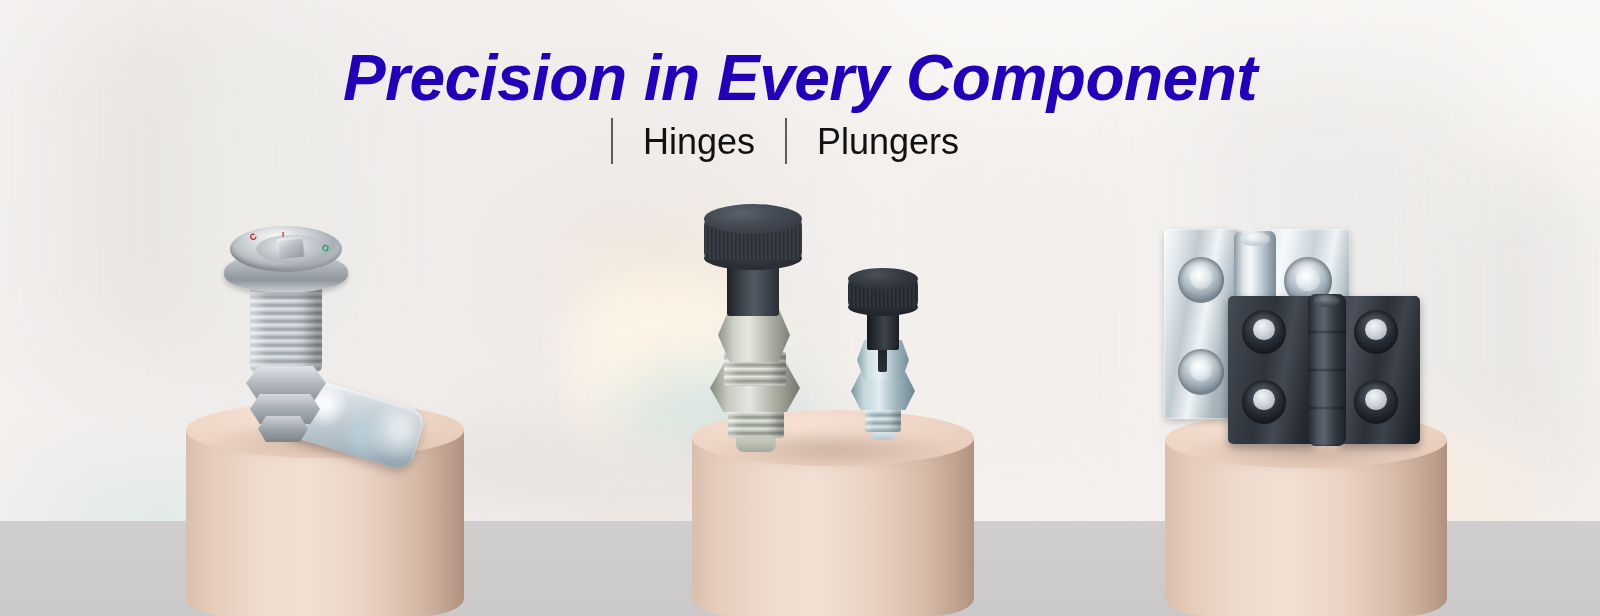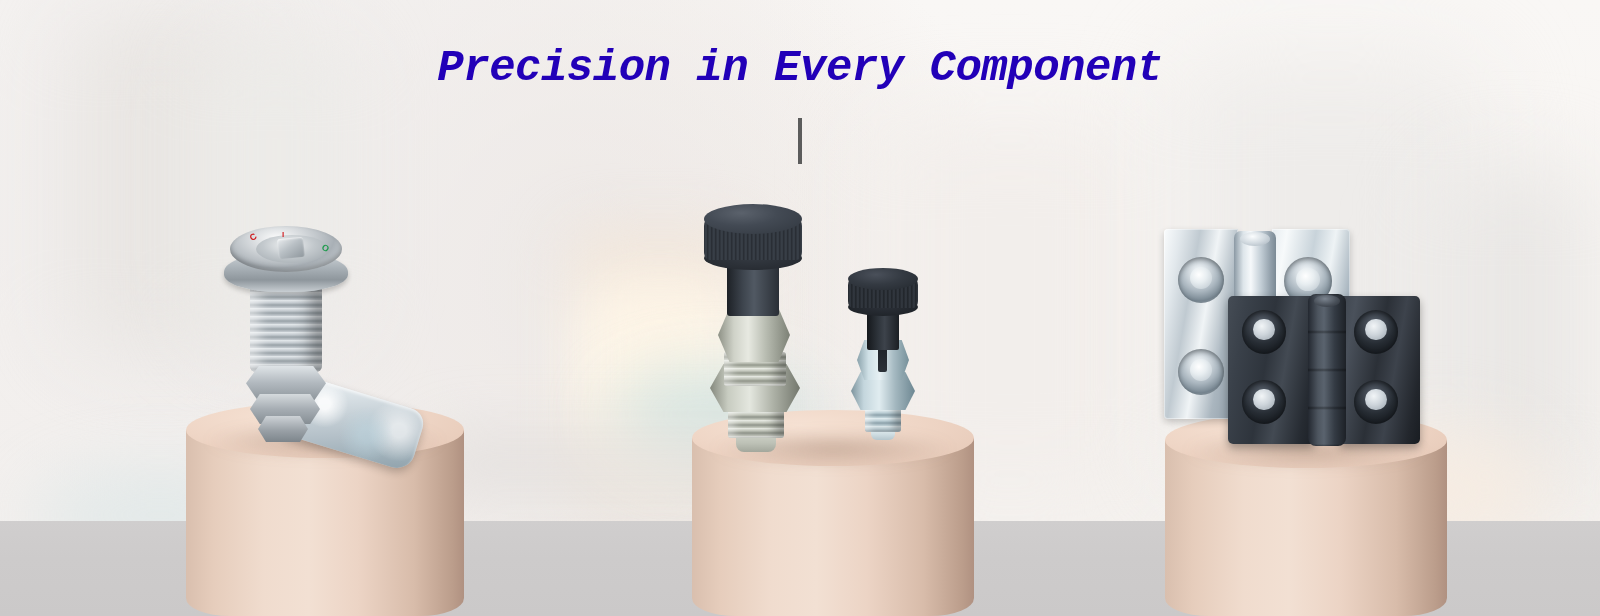--- a/index.html
+++ b/index.html
@@ -51,23 +51,23 @@
   
   .floor{
     position:absolute; left:0; right:0; top:521px; height:95px;
     background:linear-gradient(180deg,#d0cece 0%, #cdcbcb 40%, #cbc9c9 100%);
   }
 
   
   .headline{
     position:absolute; left:0; right:0; top:46px;
     text-align:center;
-    font-family:Liberation Mono, monospace;
+    font-family:Liberation Sans, sans-serif;
     font-weight:700; font-style:italic;
-    font-size:44px; line-height:1;
+    font-size:64px; line-height:1;
     letter-spacing:-0.5px;
     color:#2200b8;
     white-space:nowrap;
   }
   .subnav{
     position:absolute; left:0; right:0; top:118px;
     display:flex; align-items:center; justify-content:center;
     gap:0;
   }
   .subnav-item{
@@ -367,21 +367,23 @@
     <div class="bg-blob blob-e"></div>
     <div class="bg-blob blob-warm"></div>
   </div>
 
   <div class="floor"></div>
 
   <div class="headline">Precision in Every Component</div>
 
   <div class="subnav">
     <div class="subnav-div"></div>
+    <div class="subnav-item">Hinges</div>
     <div class="subnav-div"></div>
+    <div class="subnav-item">Plungers</div>
   </div>
 
   <div class="pedestal ped-left">
     <div class="ped-body" style="height:186px;"></div>
     <div class="ped-top"></div>
     <div class="ped-contact"></div>
   </div>
 
   <div class="pedestal ped-mid">
     <div class="ped-body" style="height:178px;"></div>

